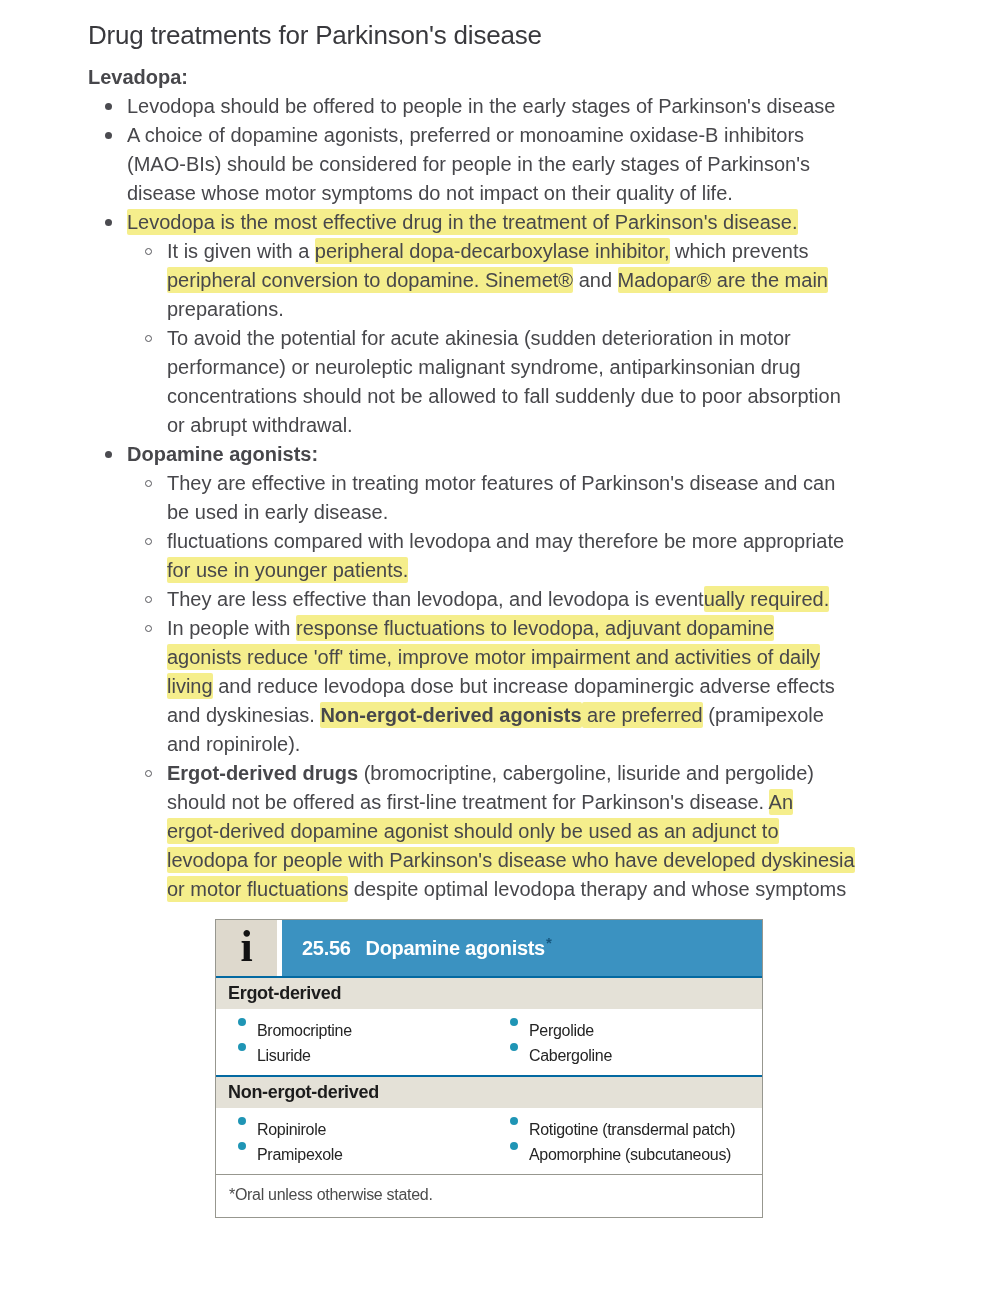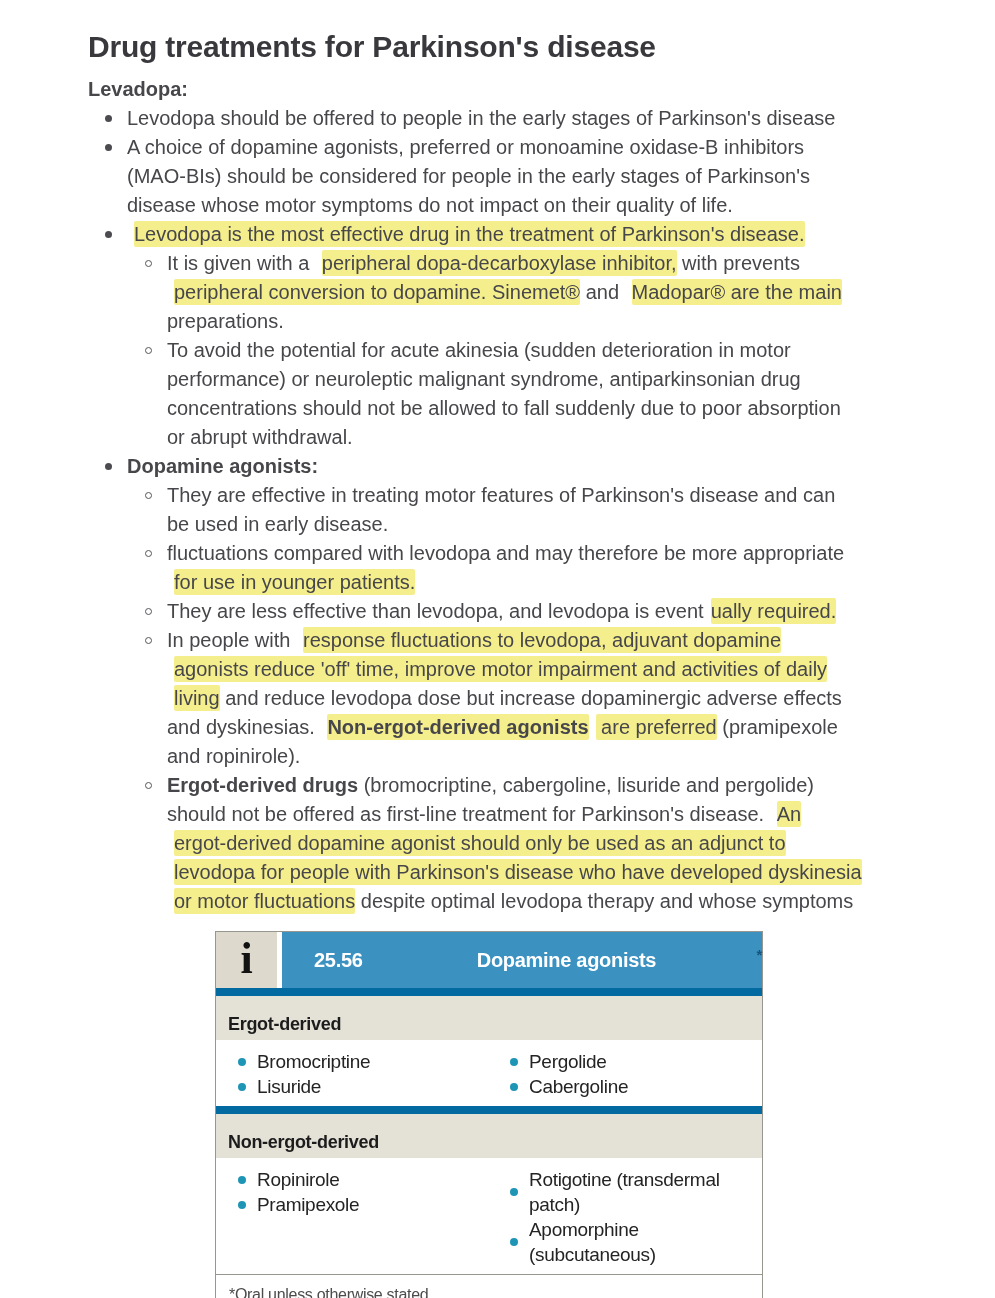--- a/index.html
+++ b/index.html
@@ -14,60 +14,60 @@
     --title:#39393d;
   }
   *{box-sizing:border-box;}
   html,body{margin:0;padding:0;}
   body{
     width:995px;height:1298px;overflow:hidden;background:#ffffff;
     font-family:"Liberation Sans",sans-serif;color:var(--text);
   }
   .page{padding:16px 0 0 88px;}
   .title{
-    font-size:30px;font-weight:bold;color:var(--title);
-    margin:16px 0 13px;line-height:30px;letter-spacing:-0.2px;
+    font-size:26px;font-weight:normal;color:var(--title);
+    margin:4px 0 13px;line-height:30px;letter-spacing:-0.2px;
   }
   
   .block{margin:0;}
   .line{position:relative;line-height:29px;font-size:20px;}
   .lvl0 .line{padding-left:0;font-size:20px;}
   .lvl1 .line{padding-left:39px;}
   .lvl2 .line{padding-left:79px;}
   .marker{position:absolute;border-radius:50%;}
   .m1{left:17px;top:11px;width:7px;height:7px;background:#4b4b50;}
   .m2{left:57px;top:11px;width:7px;height:7px;border:1.5px solid #56565b;background:transparent;}
   .b{font-weight:bold;}
-  .hl{background:var(--hl);border-radius:2px;padding:2px 0;box-decoration-break:clone;margin-left:7px;}
+  .hl{background:var(--hl);border-radius:2px;padding:2px 0;box-decoration-break:clone;}
   
   .infobox{
     width:548px;margin:15px 0 0 127px;border:1px solid var(--border);
     color:#242424;letter-spacing:-0.3px;
   }
   .ib-header{display:flex;height:56px;}
   .ib-icon{
     width:61px;background:var(--icon-bg);color:#121212;
     font-family:"Liberation Serif",serif;font-weight:bold;font-size:44px;
     line-height:54px;text-align:center;
   }
   .ib-gap{width:5px;background:#ffffff;}
   .ib-bar{
     flex:1;background:var(--blue);color:#ffffff;display:flex;align-items:center;
-    padding-left:32px;font-weight:bold;font-size:20px;justify-content:space-between;
+    padding-left:20px;font-weight:bold;font-size:20px;
   }
   .ib-code{margin-right:15px;}
   .ib-ast{color:var(--ast);font-size:15px;align-self:flex-start;margin-top:14px;margin-left:1px;}
   .ib-band{
-    background:var(--band);border-top:8px solid #0369a1;border-bottom:2px solid #ffffff;
-    font-weight:bold;font-size:18px;color:#1c1c1c;padding:17px 12px 5px;line-height:22px;
+    background:var(--band);border-top:2px solid #0369a1;border-bottom:2px solid #ffffff;
+    font-weight:bold;font-size:18px;color:#1c1c1c;padding:4px 12px 5px;line-height:22px;
   }
   .ib-cols{display:flex;padding:7px 0 7px 22px;}
   .ib-col1{width:272px;}
   .ib-col2{flex:1;}
-  .ib-item{display:flex;align-items:center;line-height:25px;font-size:19px;}
+  .ib-item{display:flex;line-height:25px;font-size:16px;}
   .ib-dot{width:8px;height:8px;border-radius:50%;background:var(--dot);margin-right:11px;flex:none;}
   .ib-foot{
     border-top:1px solid var(--border);padding:10px 13px 12px;
     font-size:16px;color:#4b4b4b;line-height:20px;
   }
 </style>
 </head>
 <body>
 
 <div class="page">
@@ -82,21 +82,21 @@
       </div>
       <div class="block lvl1">
         <div class="line"><span class="marker m1"></span><span>A choice of dopamine agonists, preferred or monoamine oxidase-B inhibitors</span></div>
         <div class="line"><span>(MAO-BIs) should be considered for people in the early stages of Parkinson's</span></div>
         <div class="line"><span>disease whose motor symptoms do not impact on their quality of life.</span></div>
       </div>
       <div class="block lvl1">
         <div class="line"><span class="marker m1"></span><span class="hl">Levodopa is the most effective drug in the treatment of Parkinson's disease.</span></div>
       </div>
       <div class="block lvl2">
-        <div class="line"><span class="marker m2"></span><span>It is given with a </span><span class="hl">peripheral dopa-decarboxylase inhibitor,</span><span> with prevents</span></div>
+        <div class="line"><span class="marker m2"></span><span>It is given with a </span><span class="hl">peripheral dopa-decarboxylase inhibitor,</span><span> which prevents</span></div>
         <div class="line"><span class="hl">peripheral conversion to dopamine. Sinemet®</span><span> and </span><span class="hl">Madopar® are the main</span></div>
         <div class="line"><span>preparations.</span></div>
       </div>
       <div class="block lvl2">
         <div class="line"><span class="marker m2"></span><span>To avoid the potential for acute akinesia (sudden deterioration in motor</span></div>
         <div class="line"><span>performance) or neuroleptic malignant syndrome, antiparkinsonian drug</span></div>
         <div class="line"><span>concentrations should not be allowed to fall suddenly due to poor absorption</span></div>
         <div class="line"><span>or abrupt withdrawal.</span></div>
       </div>
       <div class="block lvl1">

